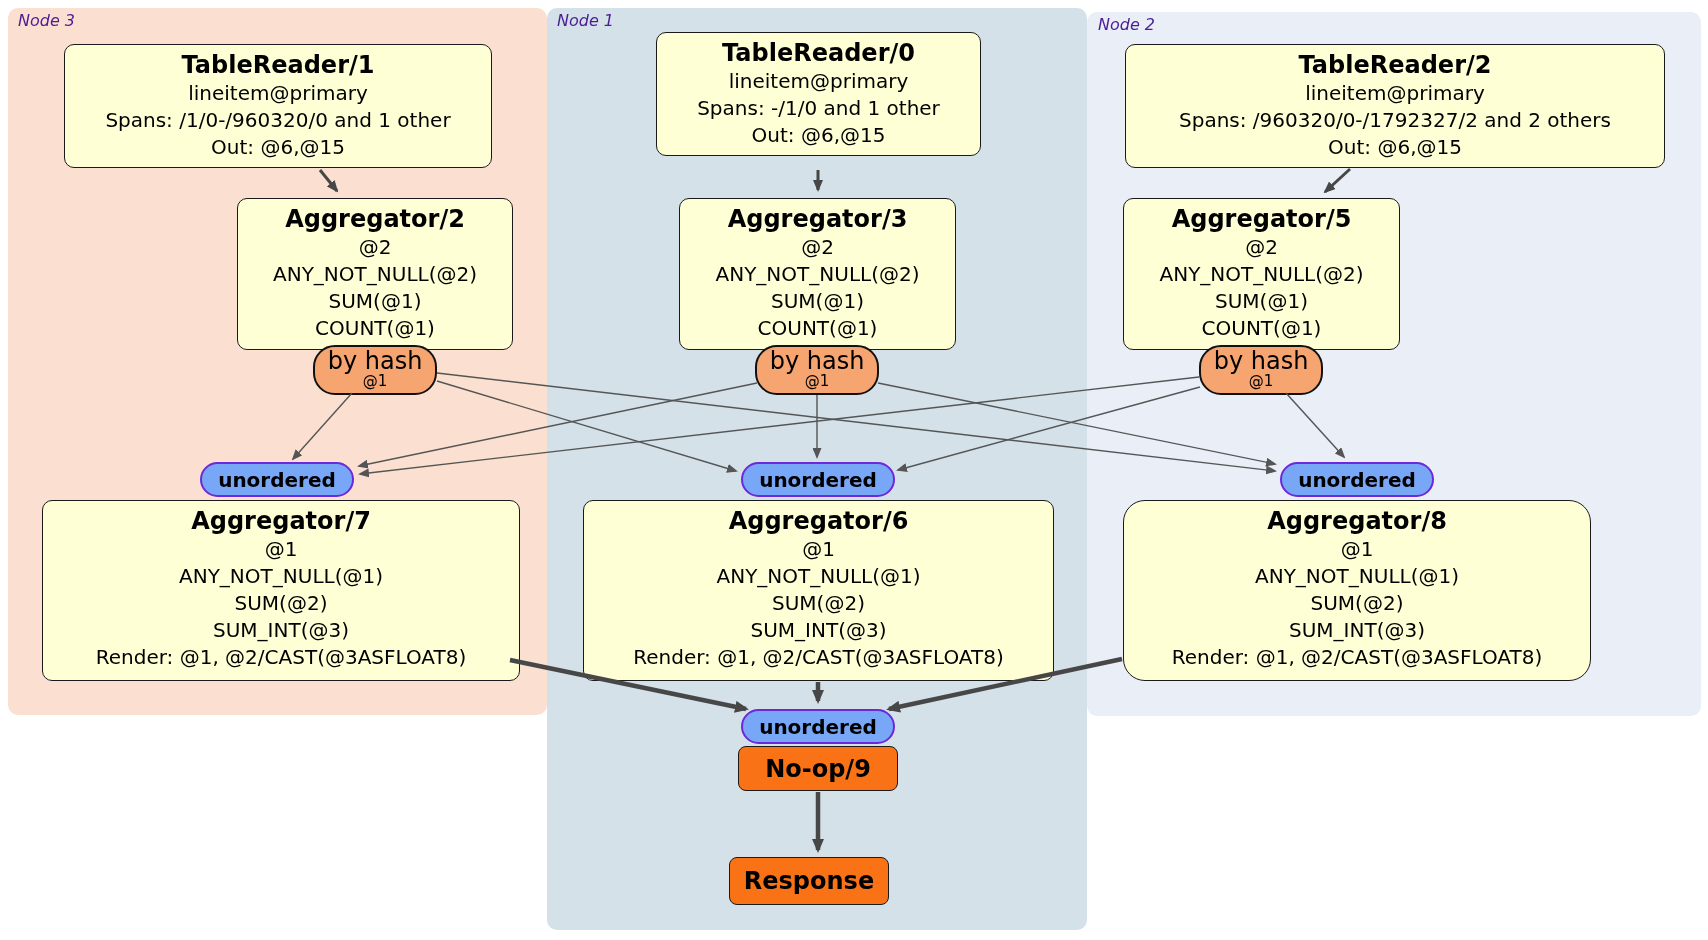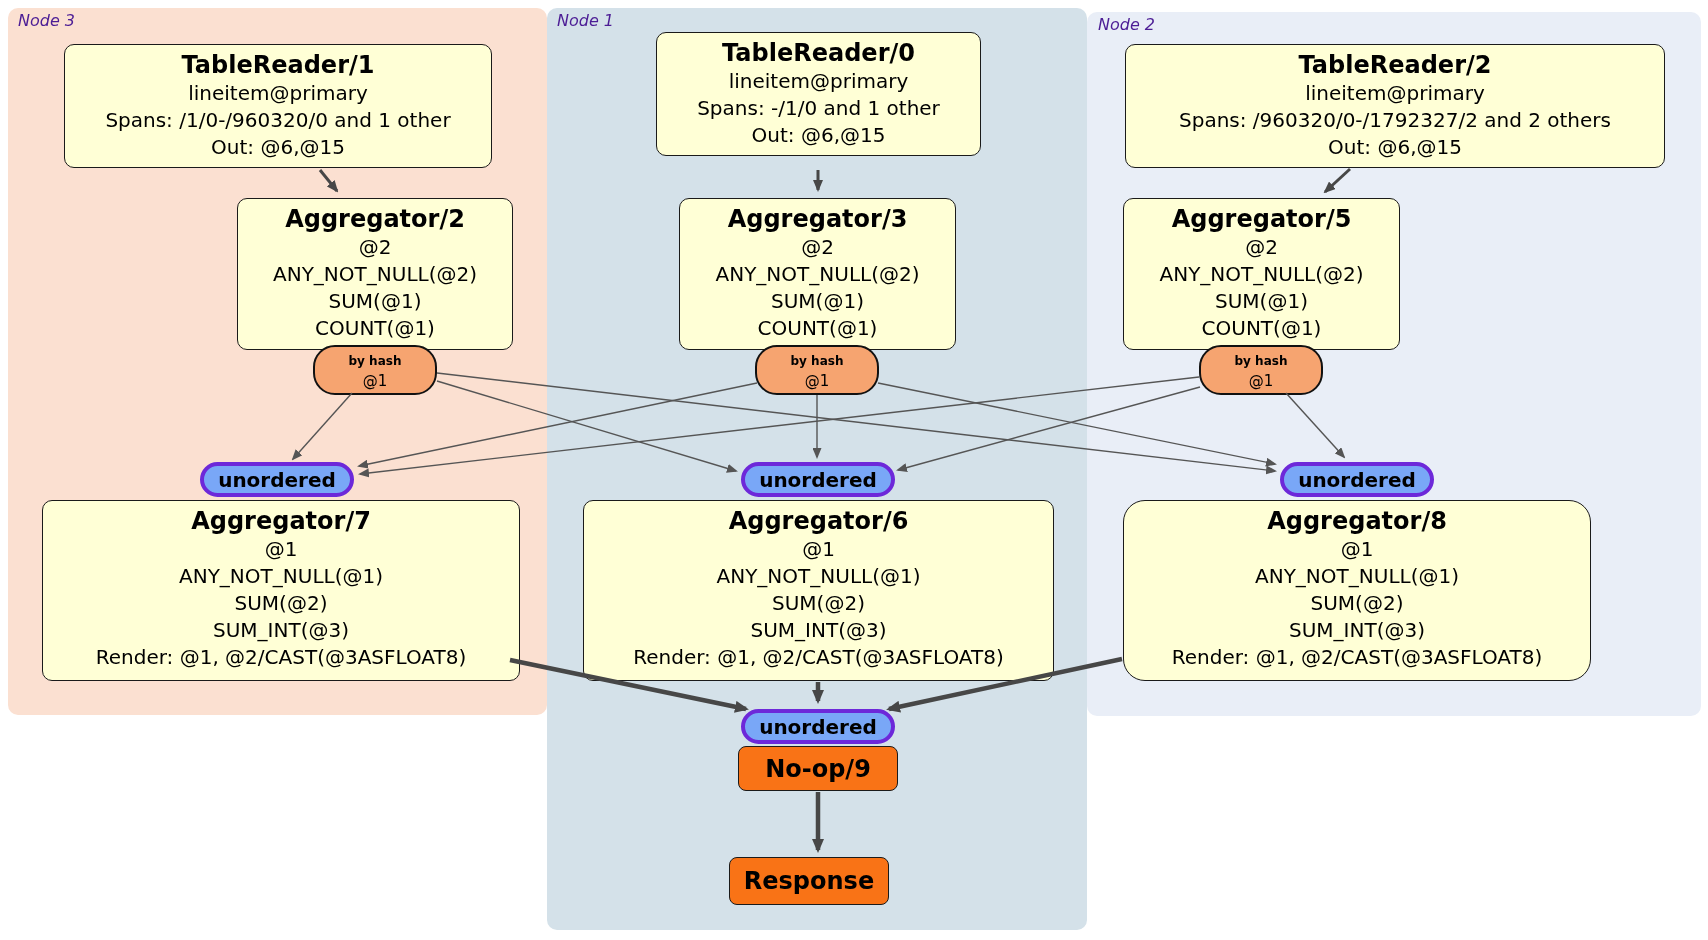--- a/index.html
+++ b/index.html
@@ -12,24 +12,24 @@
   .pbox{
     position:absolute;background:#ffffd6;border:1.6px solid #1a1a1a;border-radius:10px;
     box-sizing:border-box;text-align:center;padding-top:6px;z-index:2;
   }
   .ptitle{font-size:24px;font-weight:bold;line-height:29px;white-space:nowrap;}
   .pline{font-size:20px;line-height:27px;white-space:nowrap;}
   .router{
     position:absolute;width:124px;height:50px;background:#f6a470;border:2px solid #111;
     border-radius:22px;box-sizing:border-box;text-align:center;z-index:3;padding-top:2px;
   }
-  .router-label{font-size:12px;font-weight:bold;line-height:24px;}
+  .router-label{font-size:24px;font-weight:normal;line-height:24px;}
   .router-detail{font-size:15px;line-height:17px;}
   .sync{
-    position:absolute;width:154px;height:35px;background:#79a7f7;border:4px solid #6d28d9;
+    position:absolute;width:154px;height:35px;background:#79a7f7;border:2px solid #6d28d9;
     border-radius:18px;box-sizing:border-box;display:flex;align-items:center;justify-content:center;z-index:3;
   }
   .sync-label{font-size:20px;font-weight:bold;}
   .termbox{
     position:absolute;background:#f97316;border:1.8px solid #1a1a1a;border-radius:8px;
     box-sizing:border-box;display:flex;align-items:center;justify-content:center;z-index:2;
   }
   .term-label{font-size:24px;font-weight:bold;white-space:nowrap;}
   #edge-layer{position:absolute;left:0;top:0;z-index:5;pointer-events:none;}
 </style>

